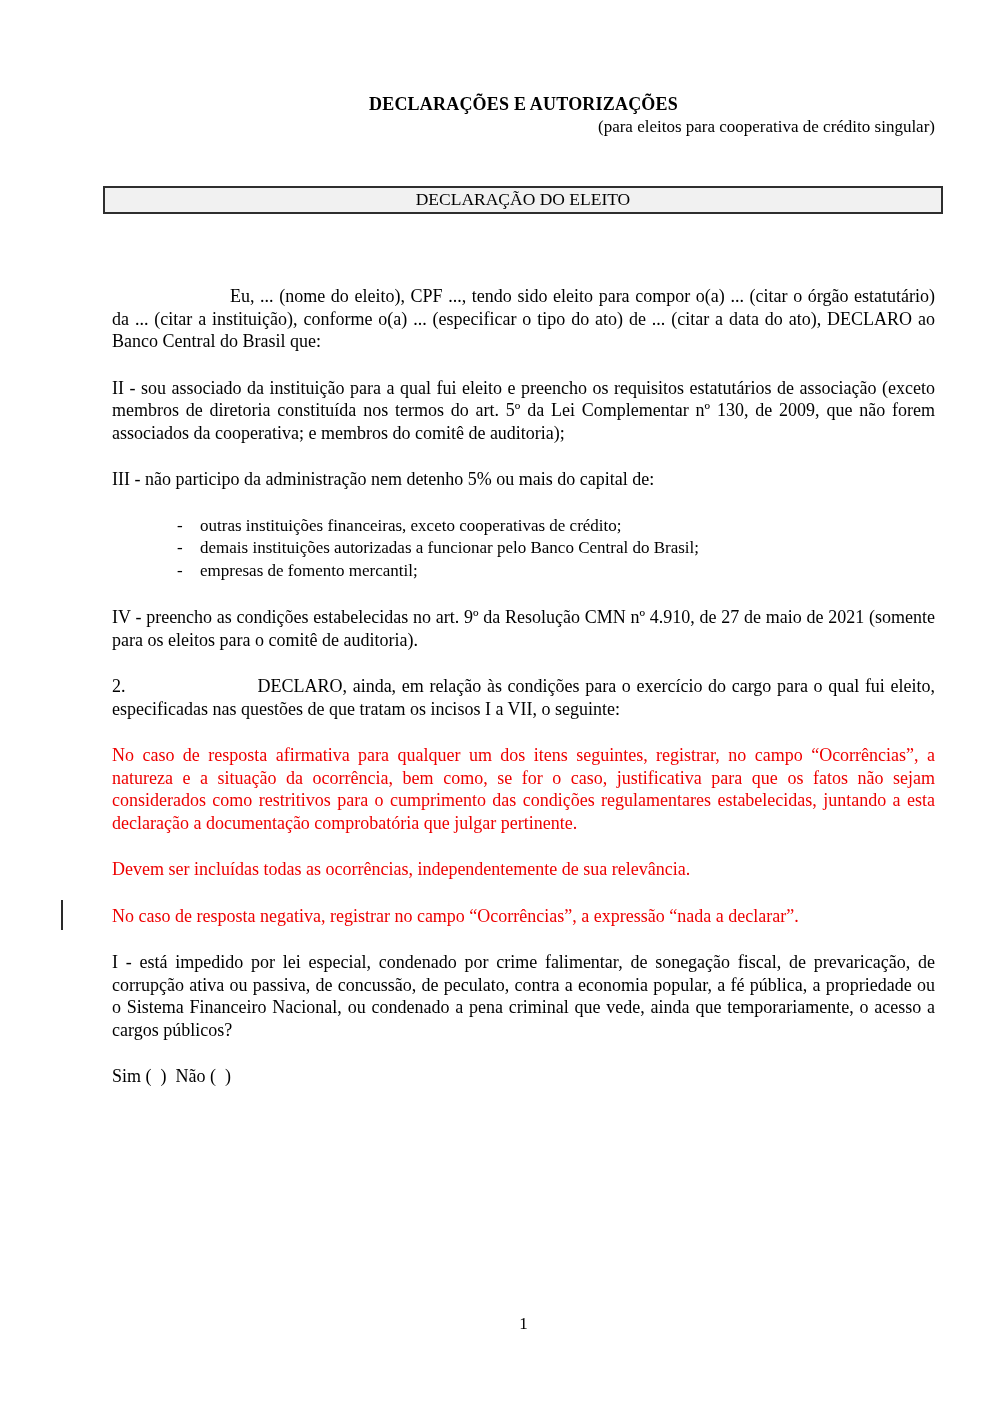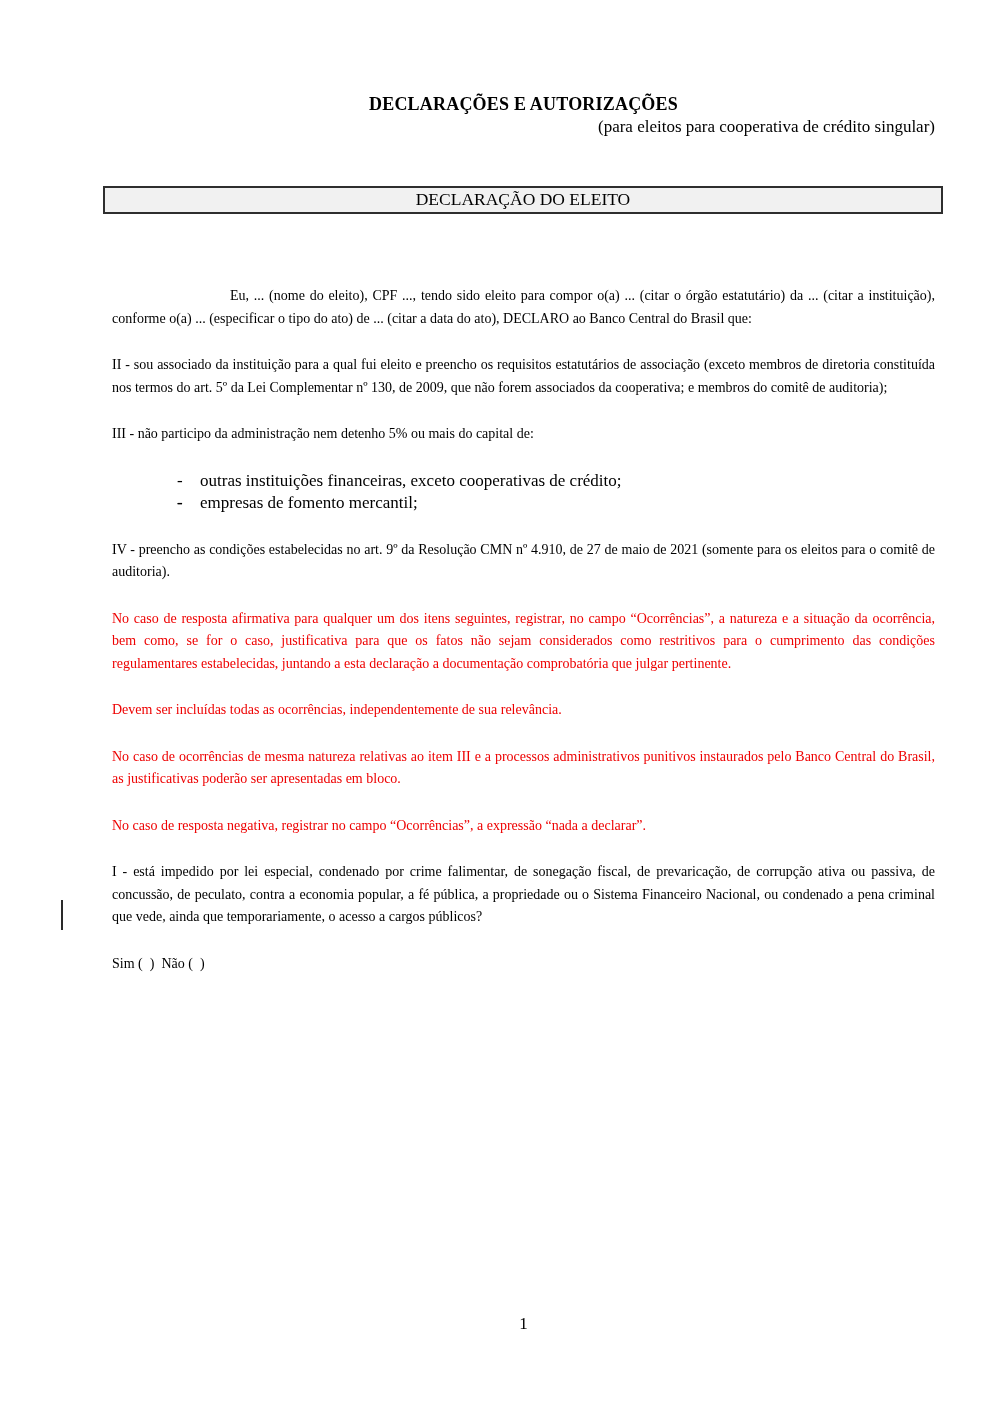--- a/index.html
+++ b/index.html
@@ -38,21 +38,21 @@
     margin: 48px -8px 71px -9px;
     border: 2px solid var(--box_border);
     background: var(--box_bg);
     text-align: center;
     font-size: 17.5px;
     line-height: 21px;
     padding: 1px 0 2px 0;
   }
   p.body-par {
     margin: 0 0 24px 0;
-    font-size: 14px;
+    font-size: 18px;
     line-height: 22.5px;
     text-align: justify;
   }
   p.first-indent { text-indent: 118px; }
   .tab-spacer { display: inline-block; width: 132px; }
   .dash-list { margin: 0 0 24px 0; }
   .dash-item {
     position: relative;
     padding-left: 88px;
     font-size: 17px;
@@ -99,36 +99,37 @@
 
     <p class="body-par">III - não participo da administração nem detenho 5% ou mais do capital de:</p>
 
     <div class="dash-list">
       <div class="dash-item">
         <span class="dash">-</span>
         <span>outras instituições financeiras, exceto cooperativas de crédito;</span>
       </div>
       <div class="dash-item">
         <span class="dash">-</span>
+        <span>demais instituições autorizadas a funcionar pelo Banco Central do Brasil;</span>
       </div>
       <div class="dash-item">
         <span class="dash">-</span>
         <span>empresas de fomento mercantil;</span>
       </div>
     </div>
 
     <p class="body-par">IV - preencho as condições estabelecidas no art. 9º da Resolução CMN nº 4.910, de 27 de maio de 2021 (somente para os eleitos para o comitê de auditoria).</p>
 
+    <p class="body-par"><span>2.</span><span class="tab-spacer"></span><span>DECLARO, ainda, em relação às condições para o exercício do cargo para o qual fui eleito, especificadas nas questões de que tratam os incisos I a VII, o seguinte:</span></p>
 
 
     <p class="body-par red">No caso de resposta afirmativa para qualquer um dos itens seguintes, registrar, no campo “Ocorrências”, a natureza e a situação da ocorrência, bem como, se for o caso, justificativa para que os fatos não sejam considerados como restritivos para o cumprimento das condições regulamentares estabelecidas, juntando a esta declaração a documentação comprobatória que julgar pertinente.</p>
 
     <p class="body-par red">Devem ser incluídas todas as ocorrências, independentemente de sua relevância.</p>
 
-    <p class="body-par red">No caso de ocorrências de mesma natureza relativas ao item III e a processos administrativos punitivos instaurados pelo Banco Central do Brasil, as justificativas poderão ser apresentadas em bloco.</p>
 
     <p class="body-par red">No caso de resposta negativa, registrar no campo “Ocorrências”, a expressão “nada a declarar”.</p>
 
     <p class="body-par">I - está impedido por lei especial, condenado por crime falimentar, de sonegação fiscal, de prevaricação, de corrupção ativa ou passiva, de concussão, de peculato, contra a economia popular, a fé pública, a propriedade ou o Sistema Financeiro Nacional, ou condenado a pena criminal que vede, ainda que temporariamente, o acesso a cargos públicos?</p>
 
     <p class="body-par answer-row">Sim (  )  Não (  )</p>
 
   </div>
 
   <div class="change-bar"></div>

